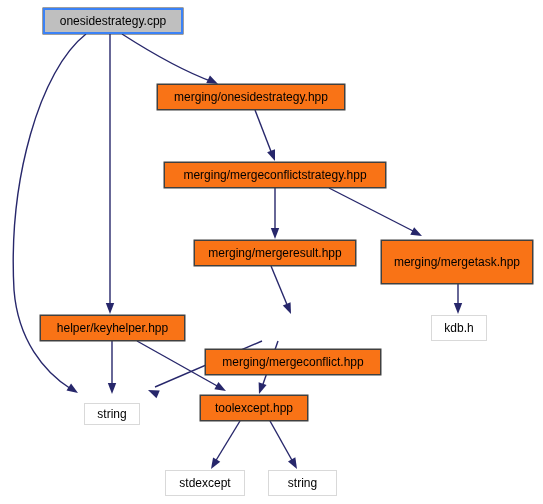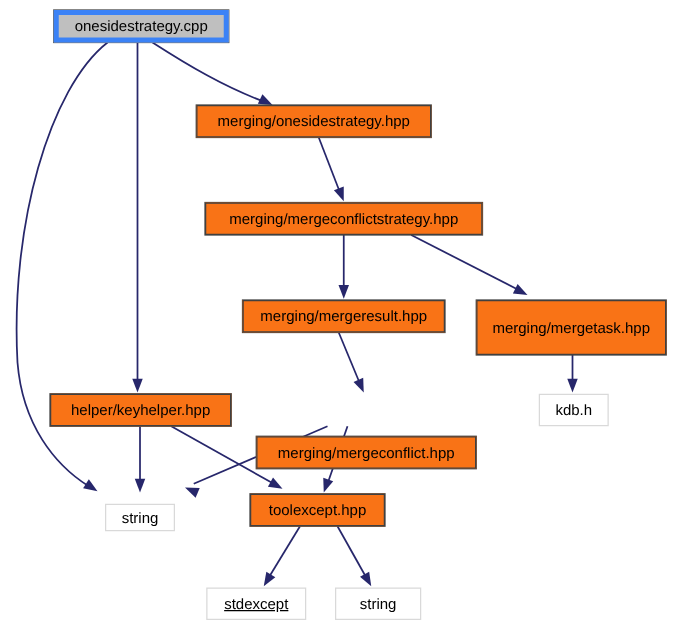--- a/index.html
+++ b/index.html
@@ -32,21 +32,21 @@
     justify-content: center;
     font-size: 12px;
     line-height: 1;
     color: #000000;
     white-space: nowrap;
     background: #ffffff;
     border: 1px solid #000000;
   }
   .node.root {
     background: #bfbfbf;
-    border: 4px solid #3b82f6;
+    border: 2px solid #3b82f6;
     box-shadow: 0 0 0 0.5px #404040;
   }
   .node.internal {
     background: #f97316;
     border: 1px solid #404040;
     box-shadow: 0 0 0 0.5px #404040;
   }
   .node.external {
     background: #ffffff;
     border: 1px solid #d9d9d9;
@@ -114,20 +114,20 @@
       </div>
       <div class="node external" style="left: 431px; top: 315px; width: 56px; height: 26px;">
         <span class="node-label">kdb.h</span>
       </div>
       <div class="node external" style="left: 84px; top: 403px; width: 56px; height: 22px;">
         <span class="node-label">string</span>
       </div>
       <div class="node internal" style="left: 200px; top: 395px; width: 108px; height: 26px; align-items: center;">
         <span class="node-label">toolexcept.hpp</span>
       </div>
-      <div class="node external" style="left: 165px; top: 470px; width: 80px; height: 26px; text-decoration: underline;">
+      <div class="node external" style="left: 165px; top: 470px; width: 80px; height: 26px;">
         <span class="node-label">stdexcept</span>
       </div>
       <div class="node external" style="left: 268px; top: 470px; width: 69px; height: 26px;">
         <span class="node-label">string</span>
       </div>
     </div>
 </div>
 
 </body></html>

